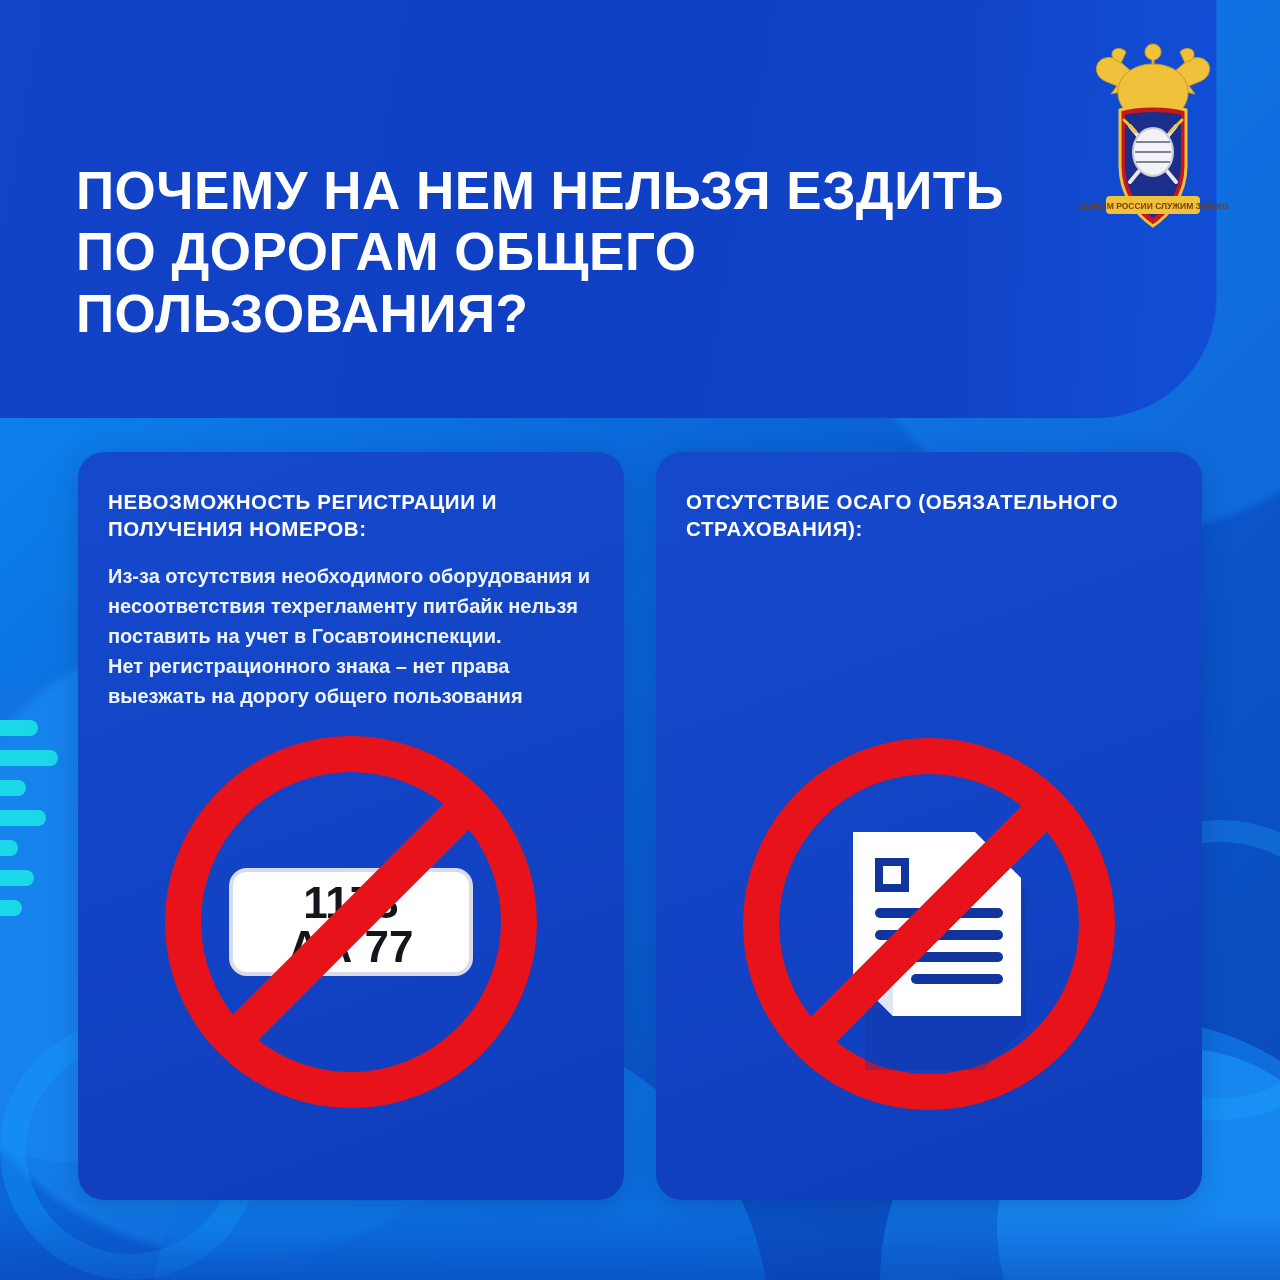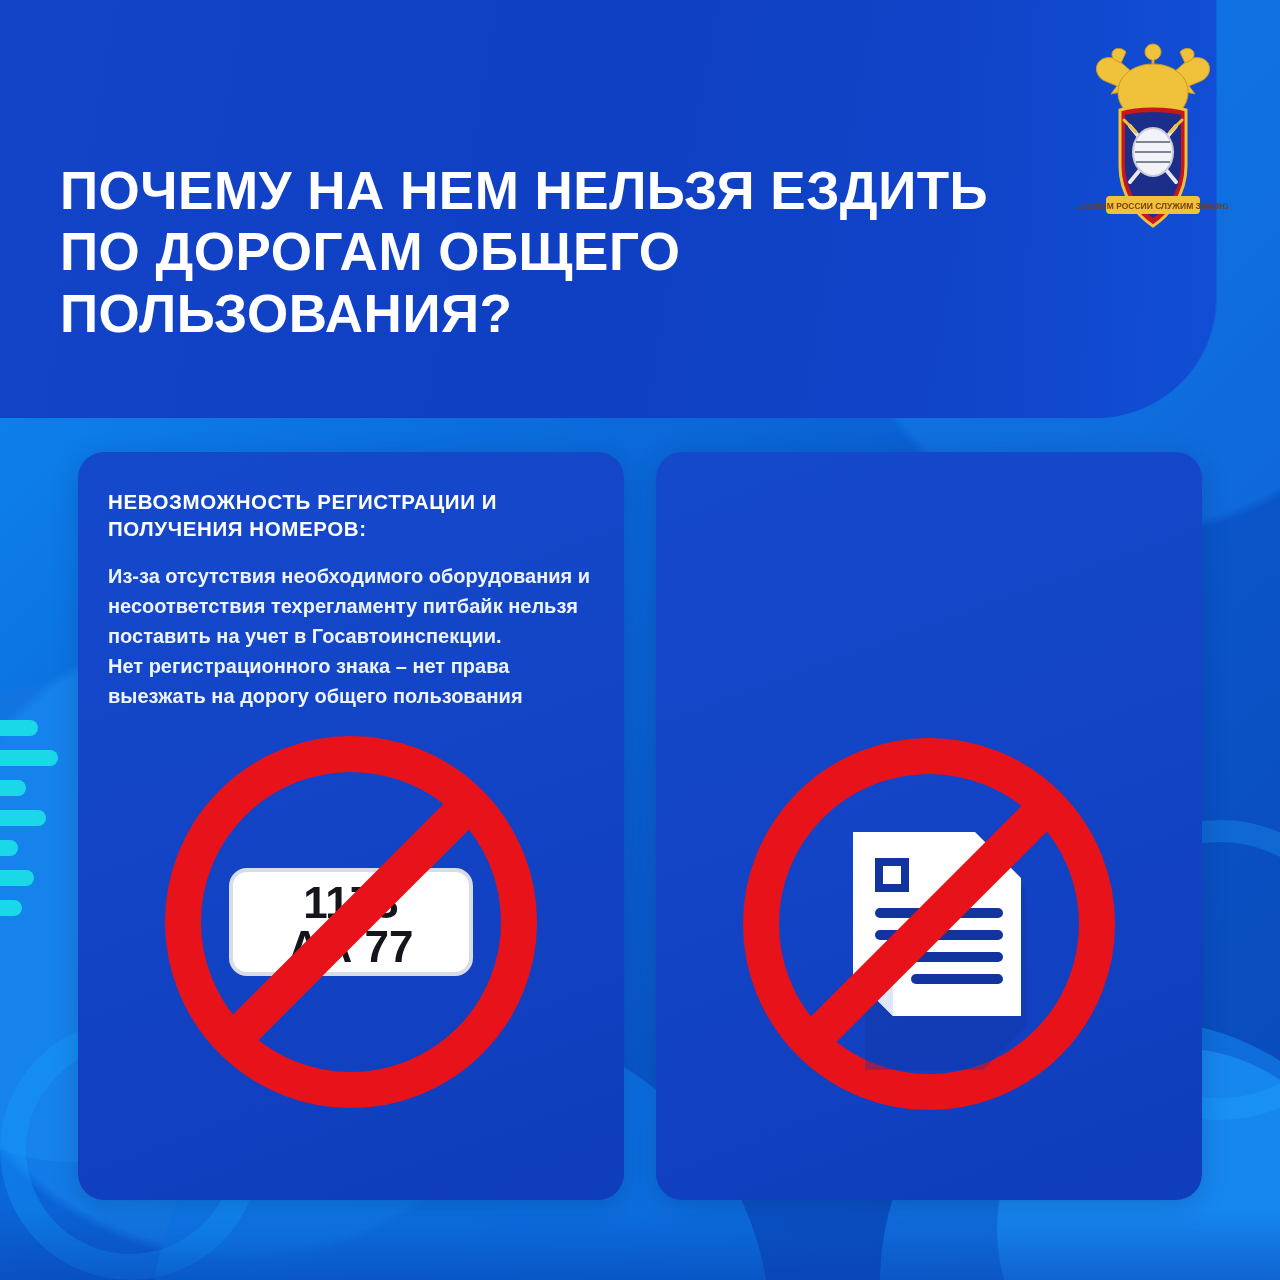--- a/index.html
+++ b/index.html
@@ -88,21 +88,21 @@
   .header-panel::after {
     content: "";
     position: absolute;
     right: -1px; top: 0;
     width: 260px; height: 100%;
     background: linear-gradient(90deg, rgba(19,68,200,0) 0%, rgba(16,84,220,.55) 100%);
     border-bottom-right-radius: 120px;
   }
   .title {
     position: absolute;
-    left: 60px; top: 160px;
+    left: 76px; top: 160px;
     width: 1000px;
     color: #ffffff;
     font-size: 53px;
     line-height: 1.16;
     font-weight: 800;
     letter-spacing: 0.5px;
     text-transform: uppercase;
     z-index: 3;
   }
 
@@ -248,20 +248,21 @@
           <rect x="80" y="148" width="240" height="104" rx="16" fill="#ffffff" stroke="#d8dce6" stroke-width="4"></rect>
           <text x="200" y="196" text-anchor="middle" font-family="'Liberation Sans', sans-serif" font-size="44" font-weight="bold" fill="#14161c">1173</text>
           <text x="200" y="240" text-anchor="middle" font-family="'Liberation Sans', sans-serif" font-size="44" font-weight="bold" fill="#14161c">АА 77</text>
         </g>
         <line x1="82" y1="318" x2="318" y2="82" stroke="#e8131a" stroke-width="36" stroke-linecap="butt"></line>
       </svg>
     </div>
   </section>
 
   <section class="card">
+    <h2 class="card-title">ОТСУТСТВИЕ ОСАГО (ОБЯЗАТЕЛЬНОГО СТРАХОВАНИЯ):</h2>
 
     <div class="graphic doc">
       <svg viewBox="0 0 400 400" class="doc-svg" aria-hidden="true">
         <circle cx="200" cy="200" r="168" fill="none" stroke="#e8131a" stroke-width="36"></circle>
         <g>
           <path d="M128 112 h118 l44 44 v136 l-44 44 h-118 z" fill="#12349f" opacity=".35" transform="translate(8,10)"></path>
           <path d="M124 108 h122 l46 46 v138 h-128 l-40 -40 z" fill="#ffffff"></path>
           <path d="M124 252 h40 v40 z" fill="#dfe6f5"></path>
           <rect x="146" y="134" width="34" height="34" fill="#12349f"></rect>
           <rect x="154" y="142" width="18" height="18" fill="#ffffff"></rect>

